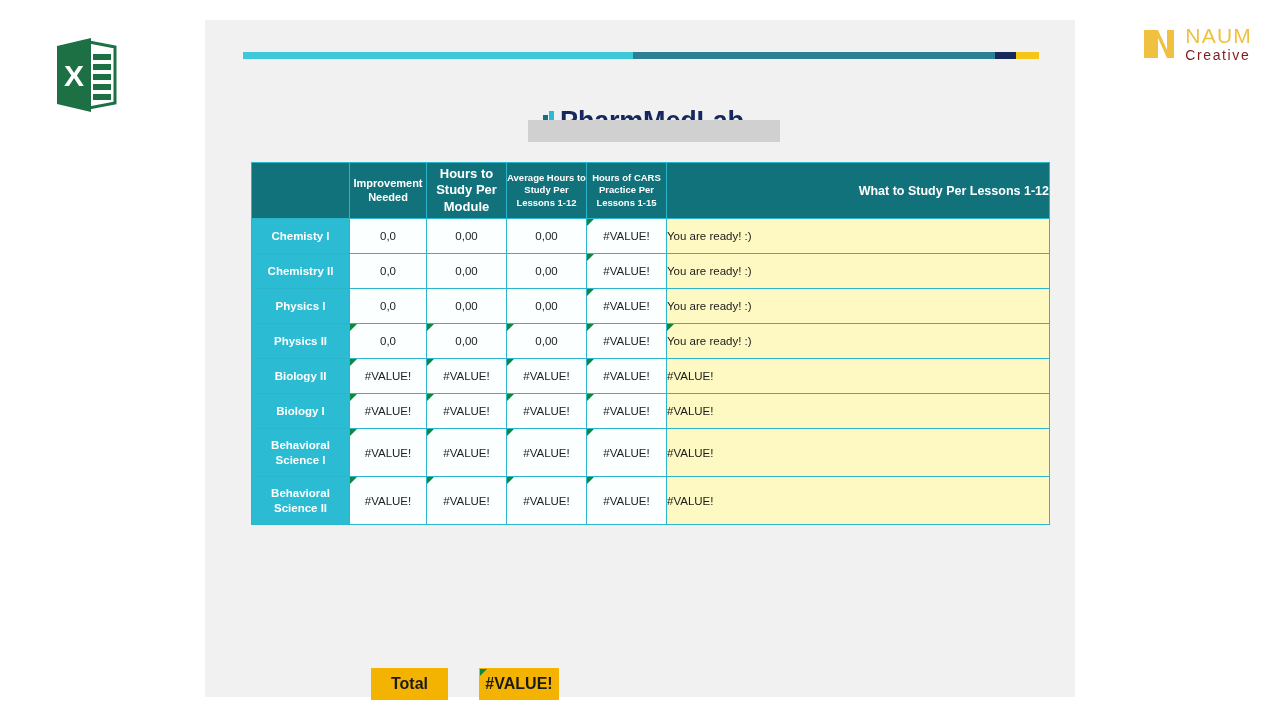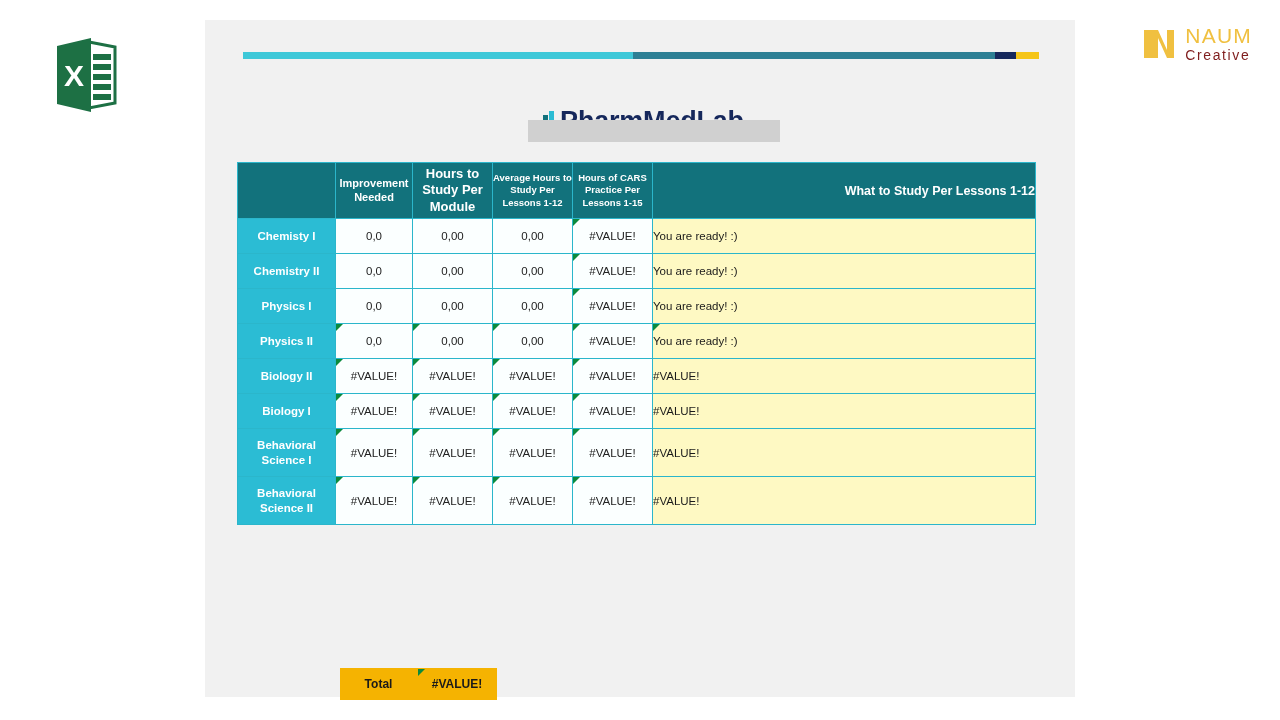--- a/index.html
+++ b/index.html
@@ -43,21 +43,21 @@
     letter-spacing: -0.2px;
   }
   #title-icon { display: inline-block; vertical-align: -3px; margin-right: 4px; }
   
   #title-redaction {
     position: absolute; left: -8px; top: 14px; width: 252px; height: 22px;
     background: #d0d0d0;
   }
 
   
-  #tbl { position: absolute; left: 32px; top: 142px; border-collapse: collapse; }
+  #tbl { position: absolute; left: 46px; top: 142px; border-collapse: collapse; }
   #tbl td, #tbl th { border: 1px solid #2bb6cb; padding: 0; vertical-align: middle; }
 
   thead th {
     background: #12727c; color: #ffffff; font-weight: bold; text-align: center;
     border: 1px solid #12727c; padding: 4px 3px;
   }
   th.h-blank  { width: 98px; }
   th.h-improve{ width: 77px;  font-size: 11px; line-height: 1.25; }
   th.h-hours  { width: 80px;  font-size: 13px; line-height: 1.25; }
   th.h-avg    { width: 80px;  font-size: 9.5px; line-height: 1.3; }
@@ -86,23 +86,23 @@
 
   
   .errflag {
     position: absolute; left: 0; top: 0; width: 0; height: 0;
     border-top: 7px solid #0b8a3d; border-right: 7px solid transparent;
   }
 
   
   #total-row { position: absolute; left: 135px; top: 648px; display: flex; height: 32px; }
   #total-label, #total-value {
-    background: #f5b301; color: #1a1a1a; font-size: 12px;
+    background: #f5b301; color: #1a1a1a; font-size: 16px;
     display: flex; align-items: center; justify-content: center;
-    border: 1px solid #f5b301; position: relative;
+    border: 1px solid #f5b301; position: relative; margin-left: 31px;
   }
   #total-label { width: 77px; font-weight: bold; }
   #total-value { width: 80px; font-weight: bold; }
 </style>
 </head>
 <body>
 
 <div id="root">
 
   <div id="excel-icon">

